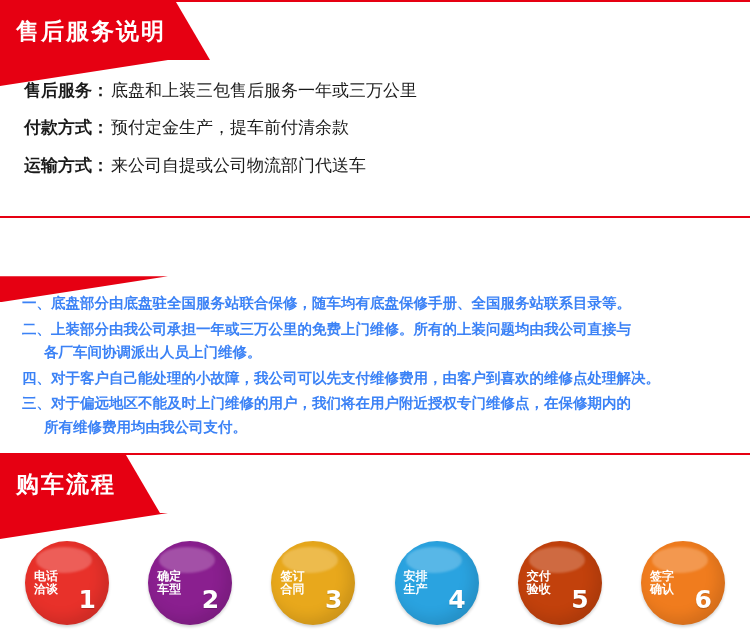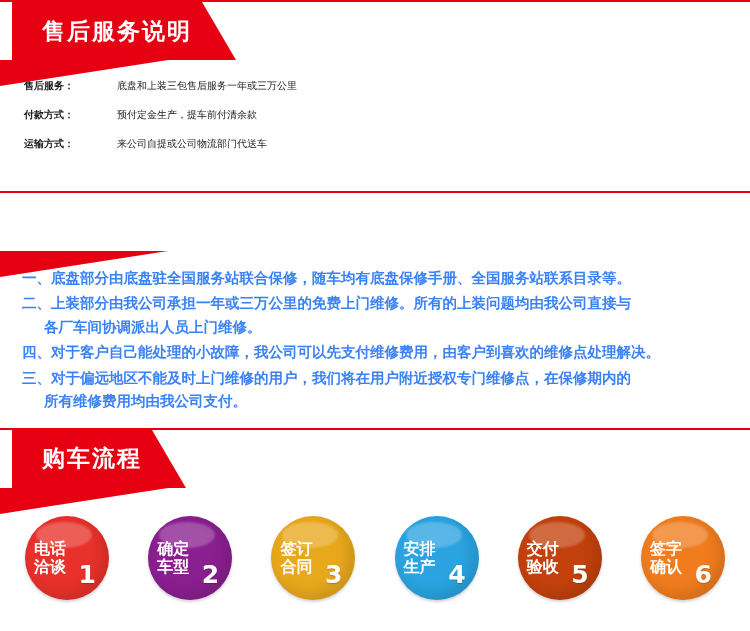--- a/index.html
+++ b/index.html
@@ -27,27 +27,27 @@
     position: relative;
   }
   .banner-wrap {
     position: relative;
     height: 62px;
     border-top: 2px solid #e60012;
     margin: 0;
   }
   .banner {
     position: absolute;
-    left: 12px;
+    left: 0;
     top: 0;
     height: 58px;
     background: #e60012;
     display: flex;
     align-items: center;
-    padding-left: 30px;
+    padding-left: 16px;
     padding-right: 44px;
     z-index: 2;
   }
   .banner-title {
     color: #ffffff;
     font-size: 23px;
     font-weight: bold;
     letter-spacing: 2px;
     line-height: 1;
     white-space: nowrap;
@@ -74,25 +74,24 @@
     opacity: 1;
   }
 
   
   .block {
     padding: 18px 24px 10px 24px;
   }
   .kv-line {
     display: flex;
     align-items: flex-end;
-    font-size: 10px;
+    font-size: 17px;
     line-height: 1.2;
     margin-bottom: 17px;
     white-space: nowrap;
-    gap: 41px;
   }
   .kv-label {
     font-weight: bold;
     color: #1a1a1a;
   }
   .kv-value {
     color: #1a1a1a;
     margin-left: 2px;
   }
 
@@ -129,21 +128,21 @@
     border-radius: 50%;
     position: relative;
     color: #ffffff;
     display: flex;
     align-items: center;
     justify-content: flex-start;
     padding-left: 9px;
     box-shadow: inset -6px -6px 14px rgba(0,0,0,0.12), 0 2px 3px rgba(0,0,0,0.18);
   }
   .circle .label {
-    font-size: 16px;
+    font-size: 12px;
     font-weight: bold;
     line-height: 1.12;
     text-align: center;
     letter-spacing: 0px;
   }
   .circle .num {
     position: absolute;
     right: 13px;
     bottom: 13px;
     font-size: 25px;

